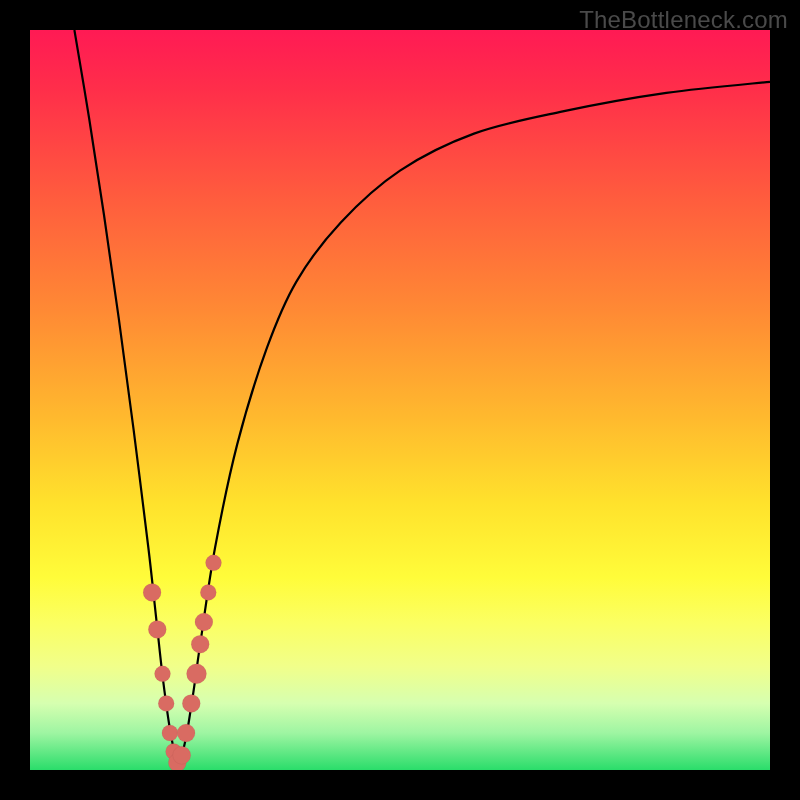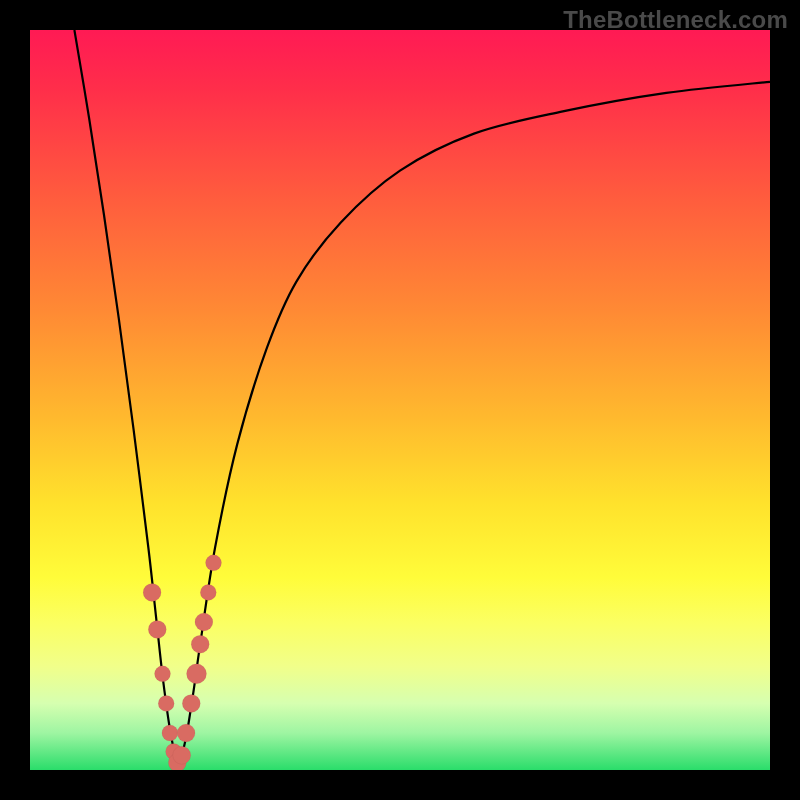--- a/index.html
+++ b/index.html
@@ -42,21 +42,21 @@
       #2add6a 100%
     );
   }
   .watermark {
     position: absolute;
     top: 6px;
     right: 12px;
     color: #4a4a4a;
     font-size: 24px;
     letter-spacing: 0.2px;
-    font-weight: 700;
+    font-weight: 400;
     user-select: none;
   }
   svg.curve {
     position: absolute;
     left: 0;
     top: 0;
     width: 740px;
     height: 740px;
   }
   .dot {

